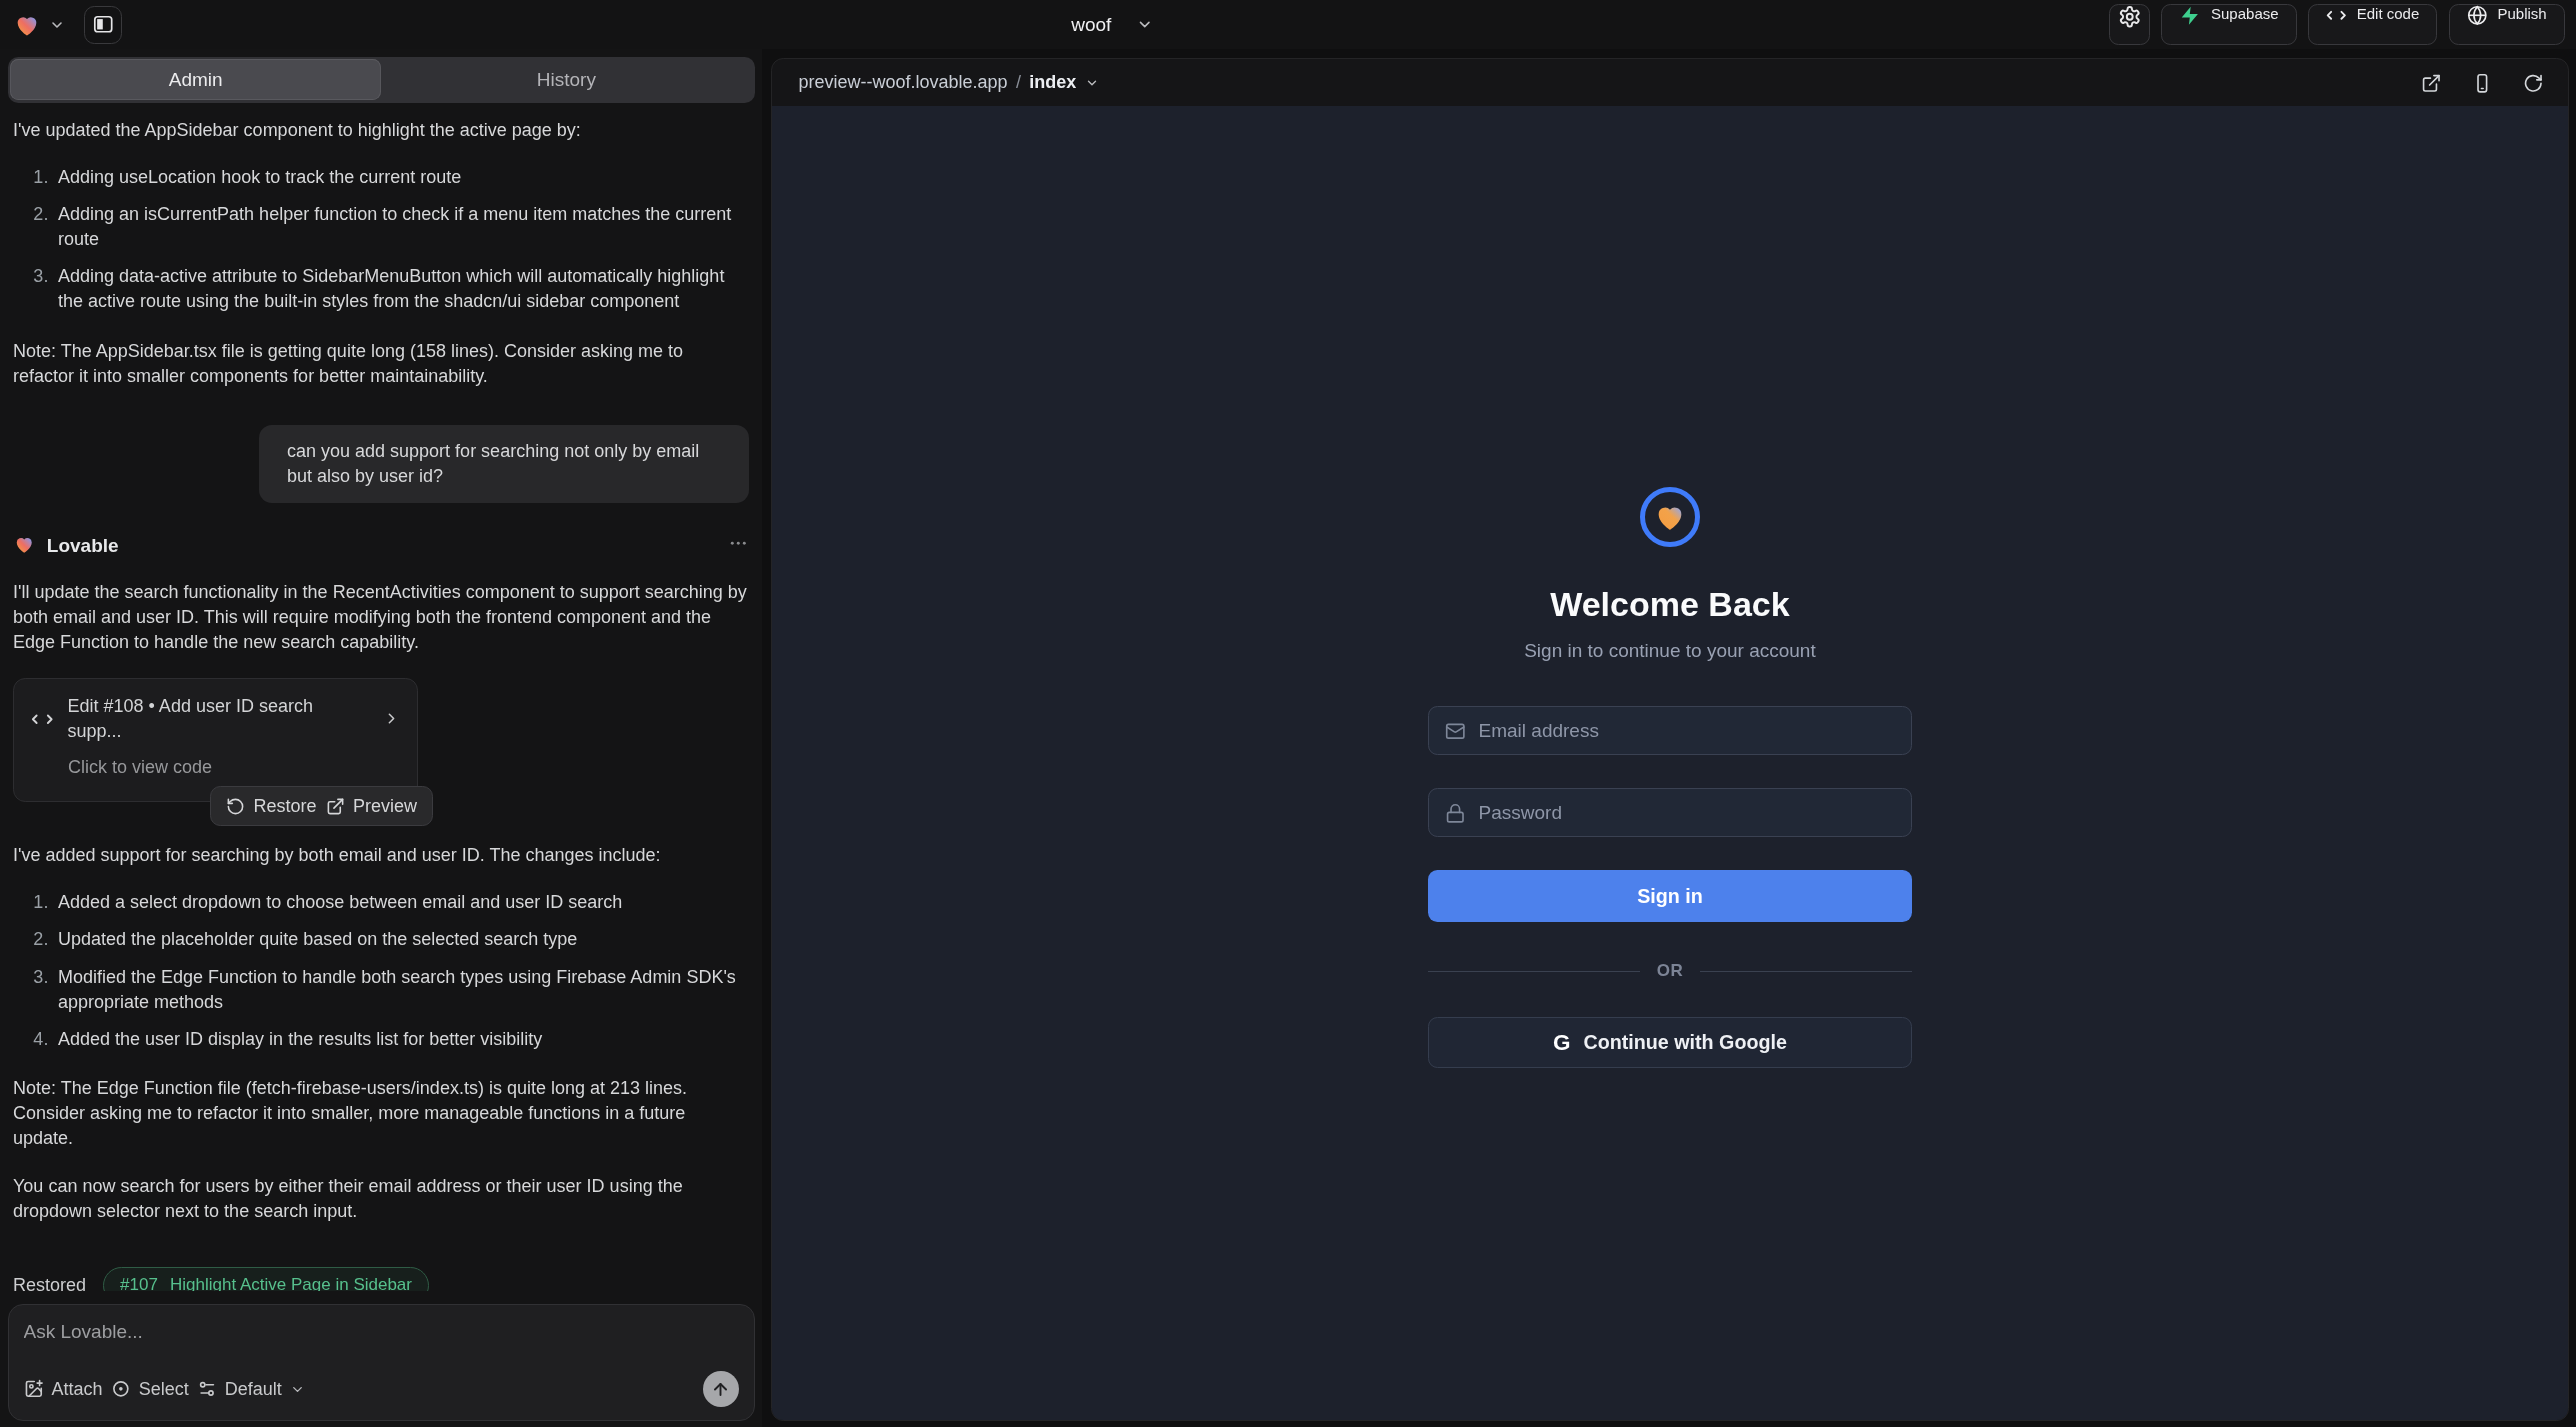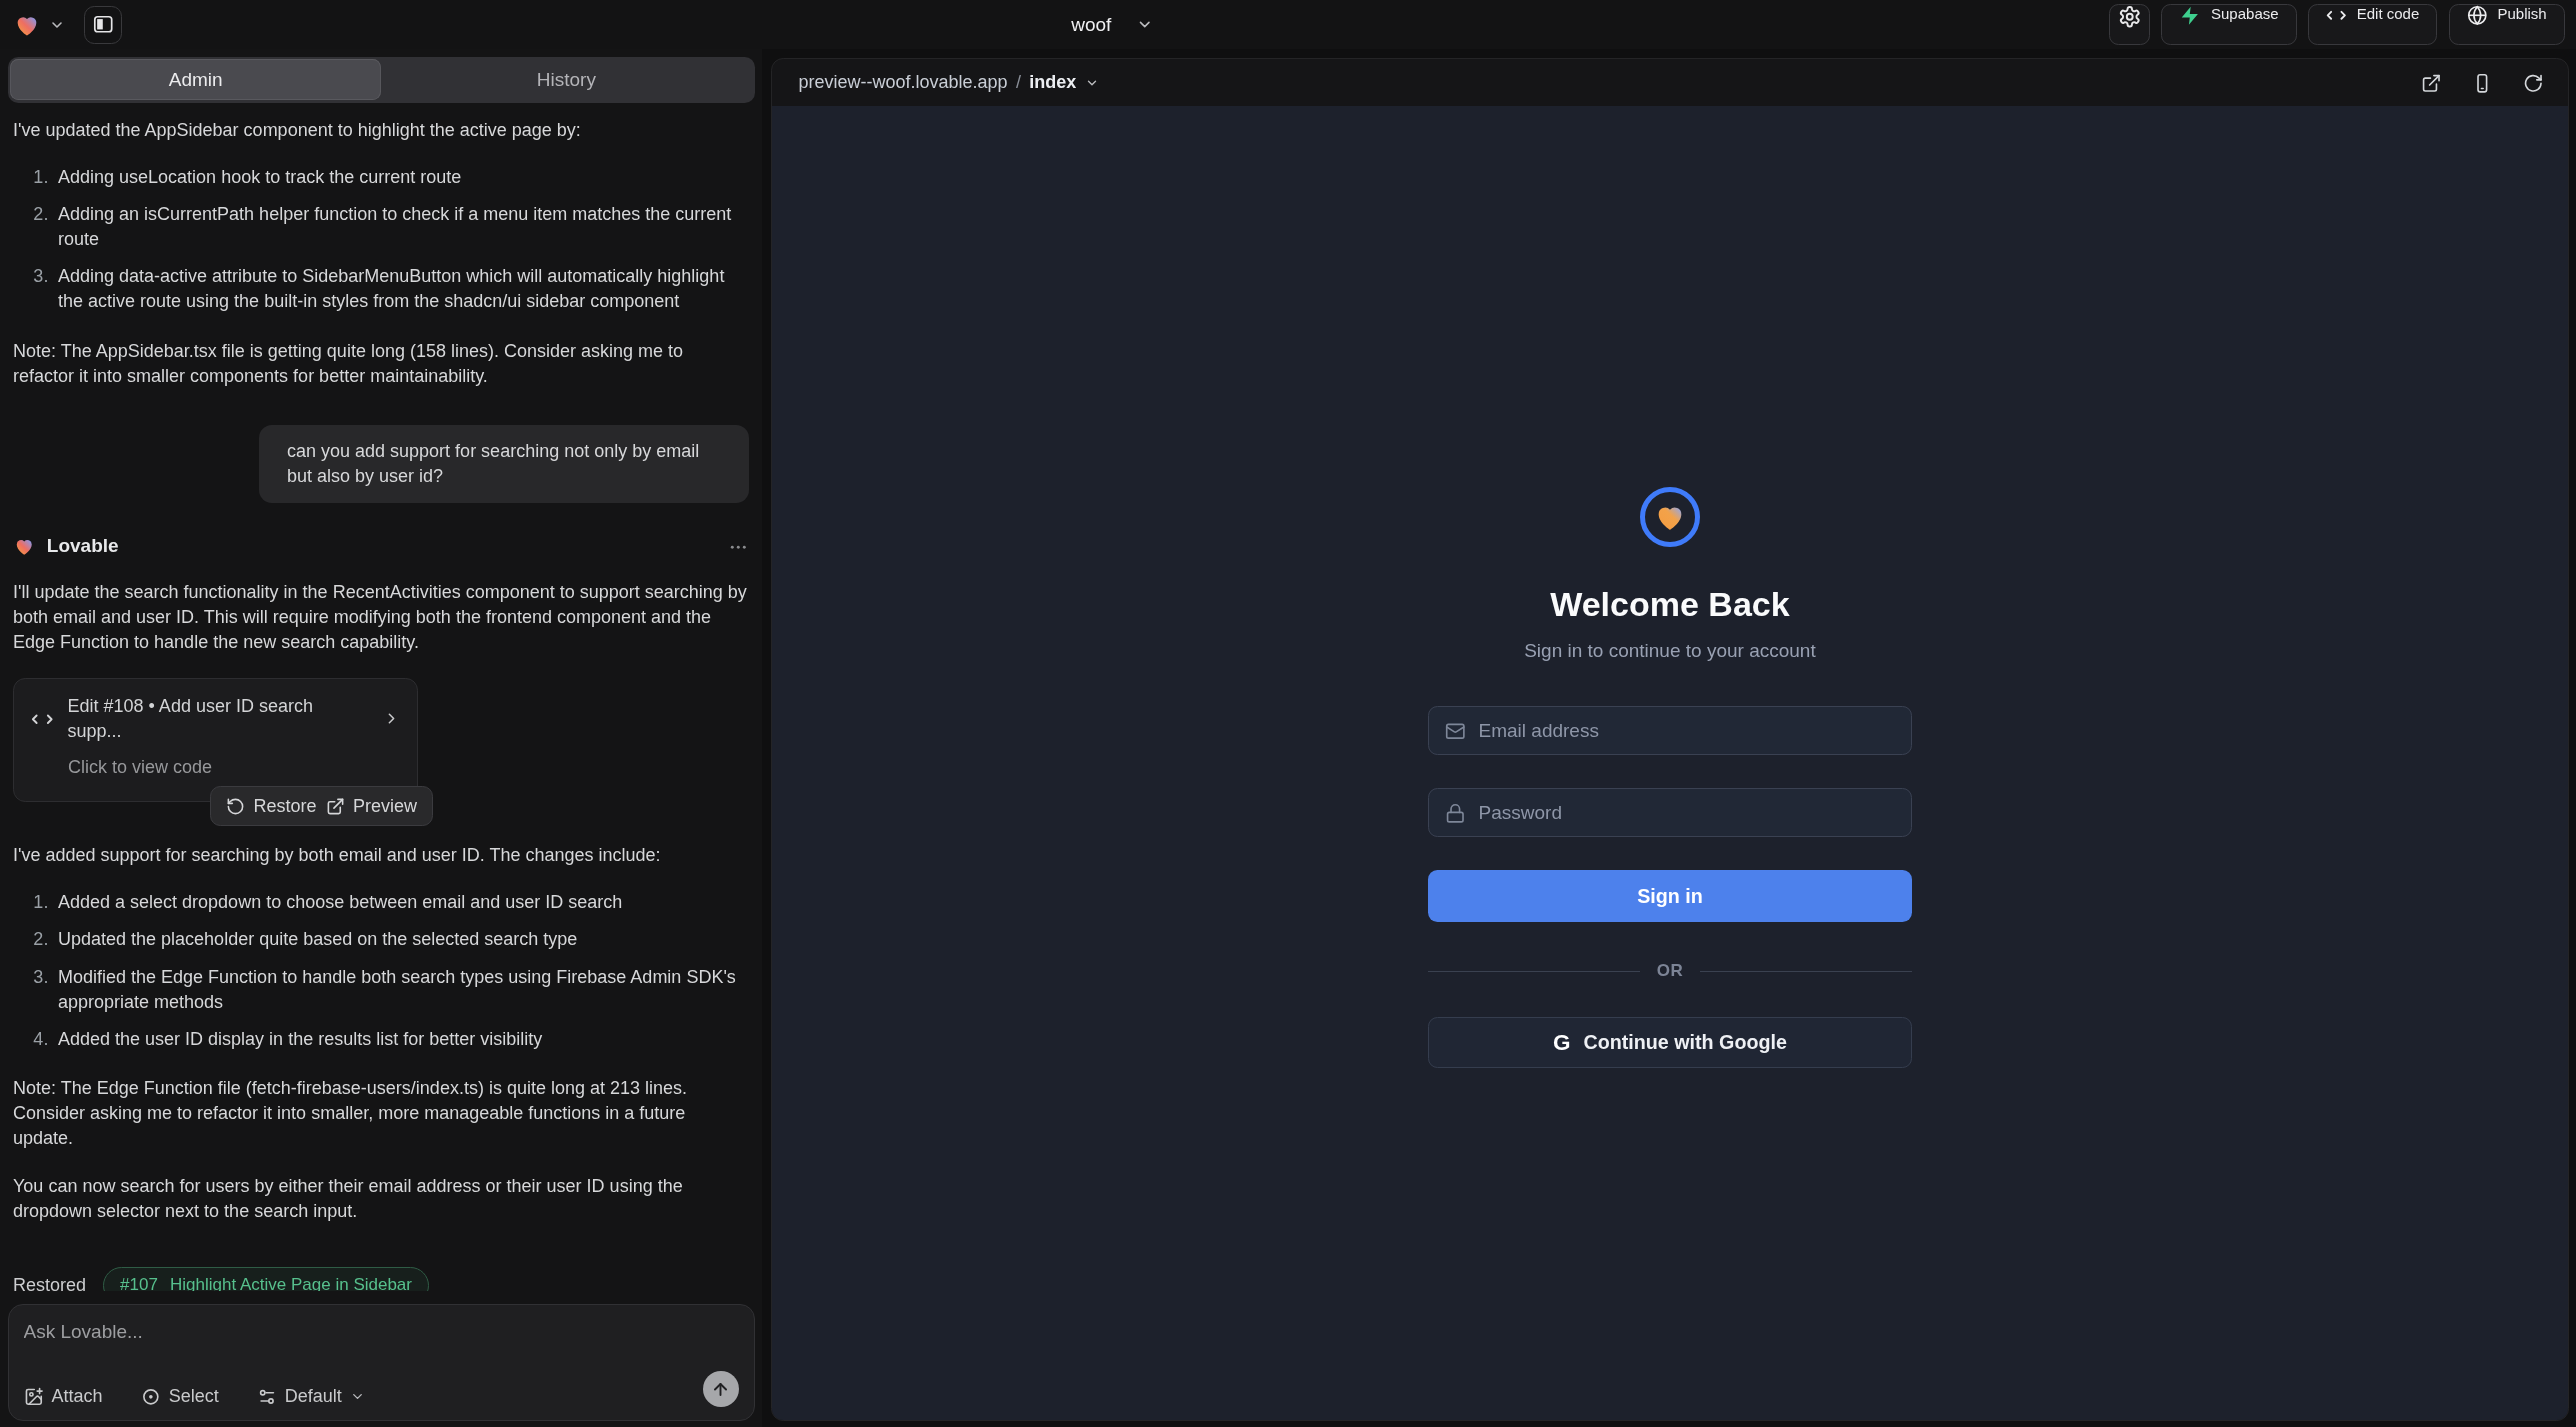--- a/index.html
+++ b/index.html
@@ -36,40 +36,40 @@
   
   .chat-scroll { flex:1; overflow:hidden; padding:15px 13px 0 13px; font-size:18px; line-height:25px; color:#d7d8da; }
   .chat-scroll p { margin:0 0 22.5px; }
   .chat-scroll ol { list-style:none; counter-reset:li; margin:1.9px 0 24.4px; padding-left:45px; }
   .chat-scroll li { counter-increment:li; position:relative; margin-bottom:12.2px; }
   .chat-scroll li::before { content:counter(li) "."; position:absolute; left:-34px; width:24.4px; text-align:right; color:#9aa0a6; }
 
   .bubble-row { display:flex; justify-content:flex-end; margin:36px 0 30px; }
   .bubble { background:#28282a; border-radius:13px; padding:14px 28px; max-width:490px; }
 
-  .assistant-header { display:flex; align-items:flex-end; gap:11.3px; margin:7.5px 0 22.5px; }
+  .assistant-header { display:flex; align-items:flex-start; gap:11.3px; margin:7.5px 0 22.5px; }
   .assistant-name { font-size:19px; font-weight:700; color:#e8e9eb; }
   .more-btn { margin-left:auto; background:none; border:none; color:#8a8b8e; }
 
   .edit-wrap { position:relative; width:405px; margin:3.8px 0 41px; }
   .edit-card { background:#1c1c1e; border:0.9px solid #2d2d30; border-radius:12.2px; padding:15px 17px 20.6px; }
   .edit-row1 { display:flex; align-items:center; gap:14px; color:#d3d4d6; font-size:18px; }
   .edit-row1 .chev-right { margin-left:auto; color:#c9cacc; }
   .edit-row2 { margin:11.3px 0 0 37px; color:#97989b; font-size:18px; }
   .edit-actions { position:absolute; right:-15px; bottom:-24.4px; background:#29292b; border:0.9px solid #3b3b3f; border-radius:10.3px; padding:8.4px 15px; display:flex; align-items:center; gap:9px; }
   .edit-action { background:none; border:none; color:#d6d7d9; font-size:18px; display:flex; align-items:center; gap:8.4px; }
 
   .restored-row { display:flex; align-items:center; gap:17px; margin-top:43px; font-size:18px; color:#cdced0; }
   .restore-badge { display:flex; align-items:center; gap:12.2px; border:0.9px solid #2f5c45; background:rgba(72,190,132,0.07); color:#57c08d; border-radius:937px; padding:7.5px 16px; font-size:17px; }
 
   
   .composer { margin:13px 7.5px 7.5px; background:#1f1f21; border:0.9px solid #313134; border-radius:15px; padding:16px 15px 12.2px; }
   .ask-input { width:100%; background:transparent; border:none; outline:none; color:#e6e6e8; font-size:19px; }
   .ask-input::placeholder { color:#9d9ea1; }
-  .composer-row { display:flex; align-items:flex-end; gap:38px; margin-top:28px; color:#c9cacc; font-size:18px; }
+  .composer-row { display:flex; align-items:center; gap:8px; margin-top:28px; color:#c9cacc; font-size:18px; }
   .composer-btn { background:none; border:none; color:#c9cacc; display:flex; align-items:center; gap:8.4px; font-size:18px; }
   .send-btn { margin-left:auto; width:36px; height:36px; border-radius:50%; background:#a6a7aa; border:none; display:flex; align-items:center; justify-content:center; color:#202022; }
 
   
   .preview-pane { flex:1; margin:9.4px 7.5px 7.5px 9.4px; background:#151517; border:0.9px solid #242426; border-radius:12.2px; display:flex; flex-direction:column; overflow:hidden; }
   .preview-header { height:47px; flex:none; display:flex; align-items:center; padding:0 24.4px 0 26px; font-size:18px; }
   .url-group { display:flex; align-items:center; gap:8.4px; background:none; border:none; color:#c9ced6; font-size:18px; }
   .url-sep { color:#8a8f98; }
   .url-path { color:#eceef2; font-weight:700; }
   .preview-actions { margin-left:auto; display:flex; align-items:center; gap:30px; }

